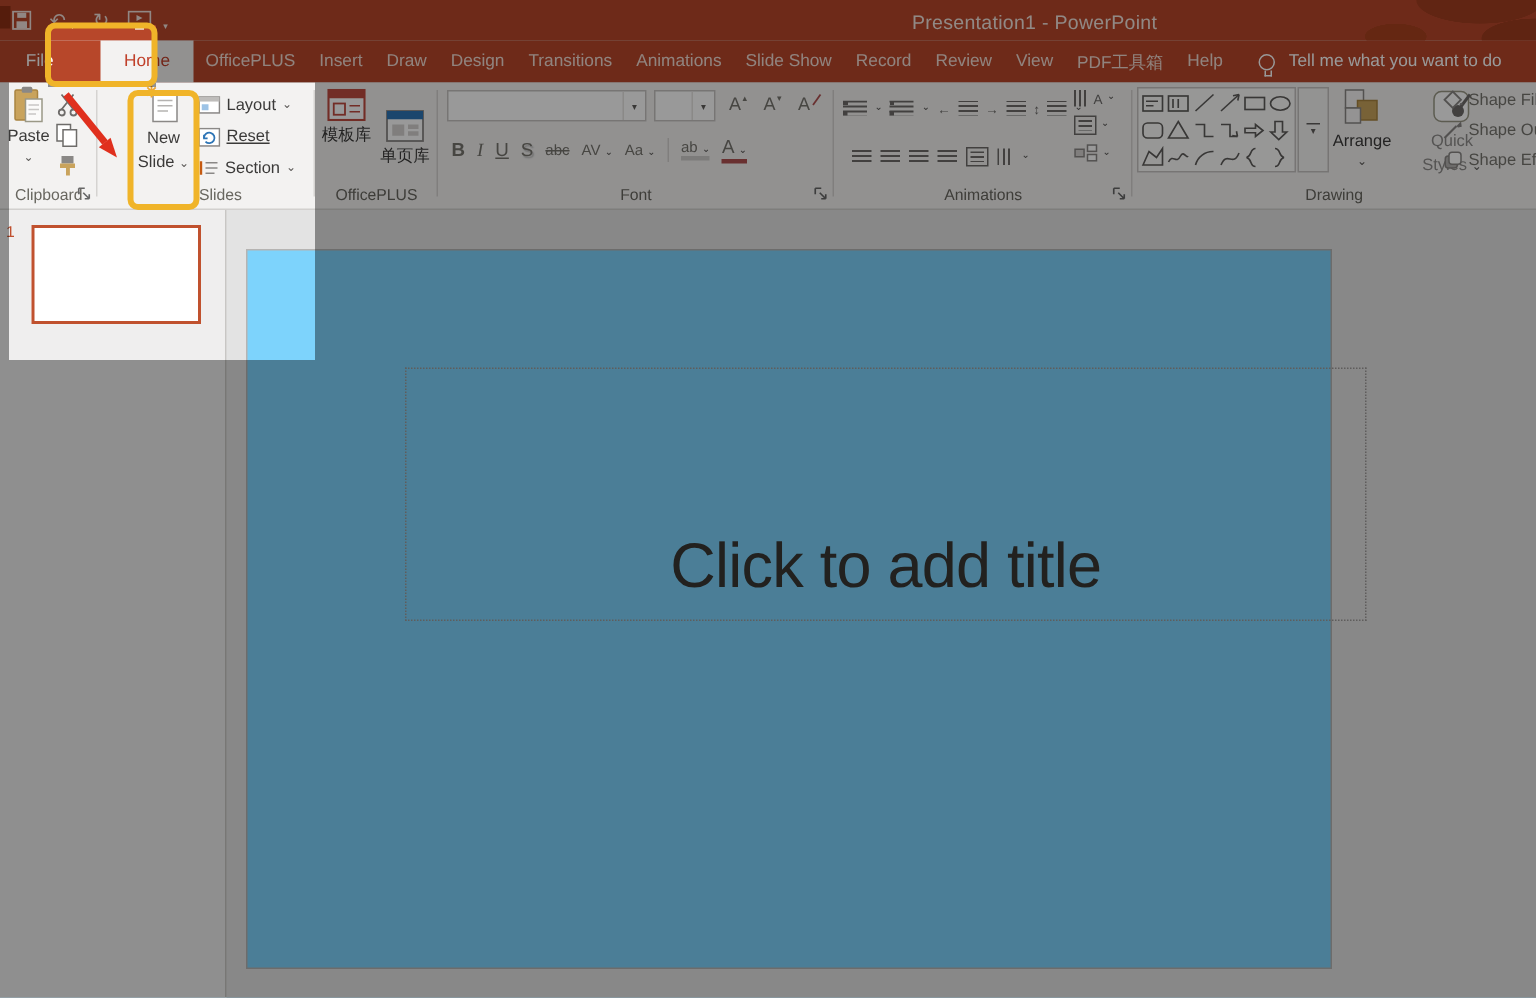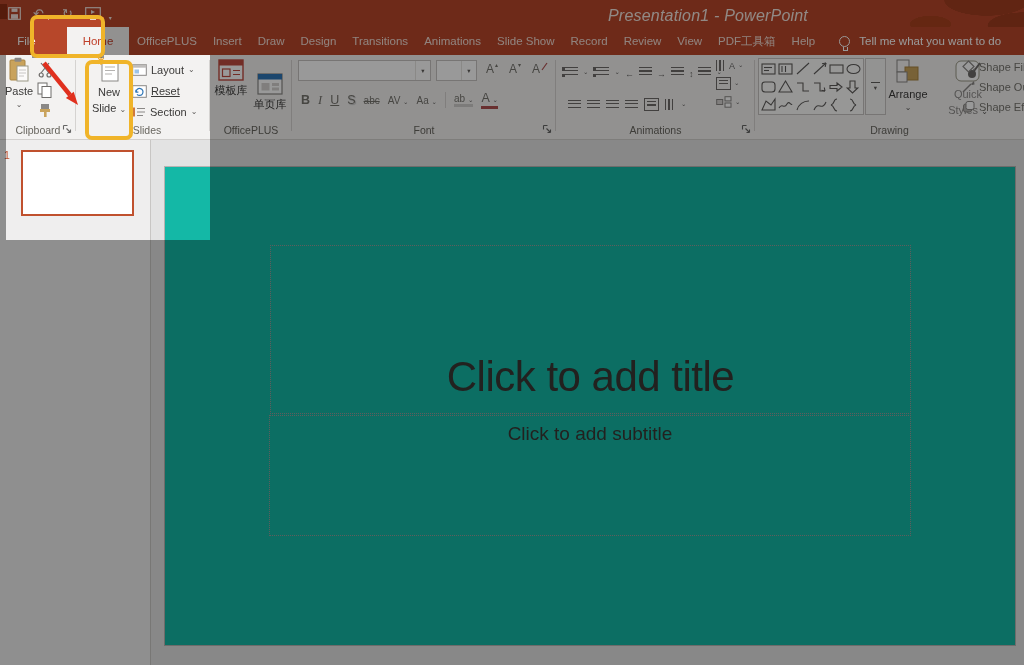--- a/index.html
+++ b/index.html
@@ -12,39 +12,39 @@
   .titlebar{position:absolute;left:0;top:0;width:1024px;height:27px;background:#B7472A;}
   .tb-deco{position:absolute;right:0;top:0;width:170px;height:27px;
     background:
       radial-gradient(ellipse 70px 26px at 78% 0%, #A23E20 60%, transparent 61%),
       radial-gradient(ellipse 60px 22px at 100% 95%, #9E3C1F 60%, transparent 61%),
       radial-gradient(ellipse 34px 14px at 45% 90%, #A8421F 60%, transparent 61%);}
   .app-icon-stub{position:absolute;left:0;top:4px;width:7px;height:15px;background:#8E3014;}
   .qat{position:absolute;left:8px;top:2px;height:22px;display:flex;align-items:center;gap:12px;color:#F2E2DC;}
   .qat .glyph{font-size:13px;line-height:1;}
   .qat .mini-caret{font-size:6px;margin-left:-9px;margin-top:8px;}
-  .title-text{position:absolute;left:608px;top:7px;font-size:16px;color:#F2E4DE;letter-spacing:.2px;font-style:italic;}
+  .title-text{position:absolute;left:608px;top:7px;font-size:13px;color:#F2E4DE;letter-spacing:.2px;}
 
   
   .tabrow{position:absolute;left:0;top:27px;width:1024px;height:28px;background:#B7472A;
           display:flex;align-items:stretch;font-size:11.5px;}
   .tab{display:flex;align-items:center;padding:0 8px;color:#F1DBD3;white-space:nowrap;}
   .tab-file{width:53px;justify-content:center;padding:0;color:#FFFFFF;}
   .tab-home{width:62px;justify-content:center;padding:0;margin-left:14px;background:#F3F2F1;color:#C0402A;}
   .tellme{display:flex;align-items:center;gap:9px;margin-left:16px;color:#FFFFFF;}
   .bulb{position:relative;width:11px;height:11px;border:1.3px solid #FFF;border-radius:50%;}
   .bulb::after{content:"";position:absolute;left:2.6px;top:10px;width:3.6px;height:3px;
                border-left:1.3px solid #FFF;border-right:1.3px solid #FFF;border-bottom:1.3px solid #FFF;}
 
   
   .ribbon{position:absolute;left:0;top:55px;width:1024px;height:85px;background:#F3F2F1;
           border-bottom:1px solid #D2D0CE;color:#3B3A39;}
   .grp{position:absolute;top:0;bottom:0;}
   .grp::after{content:"";position:absolute;right:0;top:5px;bottom:8px;width:1px;background:#D5D3D1;}
-  #g-clip{left:0;width:76px;} #g-slides{left:84px;width:126px;} #g-off{left:210px;width:82px;}
+  #g-clip{left:0;width:65px;} #g-slides{left:84px;width:126px;} #g-off{left:210px;width:82px;}
   #g-font{left:292px;width:264px;} #g-para{left:556px;width:199px;} #g-draw{left:755px;width:269px;}
   #g-draw::after{display:none;}
   .glabel{position:absolute;bottom:3px;left:0;width:100%;text-align:center;font-size:10.5px;color:#68665F;}
   .launcher{position:absolute;right:4px;bottom:5px;width:10px;height:10px;}
   .bigbtn{position:absolute;display:flex;flex-direction:column;align-items:center;gap:3px;
           font-size:11px;color:#3B3A39;text-align:center;line-height:1.2;}
   .chev{font-size:8px;color:#5E5C5A;line-height:1;}
   .sbtn{position:absolute;width:18px;height:18px;display:flex;align-items:center;justify-content:center;}
   .rowbtn{position:absolute;left:48px;height:18px;display:flex;align-items:center;gap:4px;
           font-size:11px;white-space:nowrap;}
@@ -85,21 +85,21 @@
   .arrange-btn{left:132px;top:4px;width:42px;}
   .quick-btn{left:192px;top:4px;width:42px;color:#8E8C8A;}
   .sstack{position:absolute;left:207px;top:5px;display:flex;flex-direction:column;gap:7px;}
   .sstack>div{display:flex;align-items:center;gap:4px;font-size:11px;color:#77756F;white-space:nowrap;}
 
   
   .workspace{position:absolute;left:0;top:140px;width:1024px;height:525px;background:#E3E3E3;}
   .panel{position:absolute;left:0;top:0;width:151px;height:525px;background:#EFEEEE;border-right:1px solid #C8C6C4;}
   .thumb-num{position:absolute;left:4px;top:9px;font-size:10.5px;color:#C0502F;}
   .thumb{position:absolute;left:21px;top:10px;width:113px;height:66px;background:#FFF;border:2.5px solid #C0512E;}
-  .slide{position:absolute;left:164px;top:26px;width:852px;height:480px;background:#14b8a6;
+  .slide{position:absolute;left:164px;top:26px;width:724px;height:480px;background:#7dd3fc;
          border:1px solid #B6B4B2;}
   .ph{position:absolute;border:1px dotted #9E9C9A;color:#3A3835;}
   .ph-title{left:105px;top:78px;width:641px;height:169px;display:flex;align-items:flex-end;
             justify-content:center;padding-bottom:12px;font-size:42px;font-weight:300;letter-spacing:-.5px;}
   .ph-sub{left:104px;top:248px;width:642px;height:121px;text-align:center;padding-top:7px;font-size:19px;}
 
   
   .overlay-svg{position:absolute;left:0;top:0;pointer-events:none;}
   .hl{position:absolute;border:4px solid #F0B429;border-radius:7px;pointer-events:none;}
   #hl-home{left:30px;top:15px;width:75px;height:43px;}
@@ -464,23 +464,20 @@
 
   <div class="workspace">
     <div class="panel">
       <div class="thumb-num">1</div>
       <div class="thumb"></div>
     </div>
     <div class="slide">
       <div class="ph ph-title">
         <span>Click to add title</span>
       </div>
-      <div class="ph ph-sub">
-        <span>Click to add subtitle</span>
-      </div>
     </div>
   </div>
 
   <svg class="overlay-svg" width="1024" height="665" viewBox="0 0 1024 665">
     <path fill-rule="evenodd" fill="rgba(0,0,0,0.40)" d="M0,0 H1024 V665 H0 Z
          M32,17 h72 v41 h-72 z
          M6,55 h204 v185 h-204 z"></path>
   </svg>
 
   <div class="hl" id="hl-home"></div>

